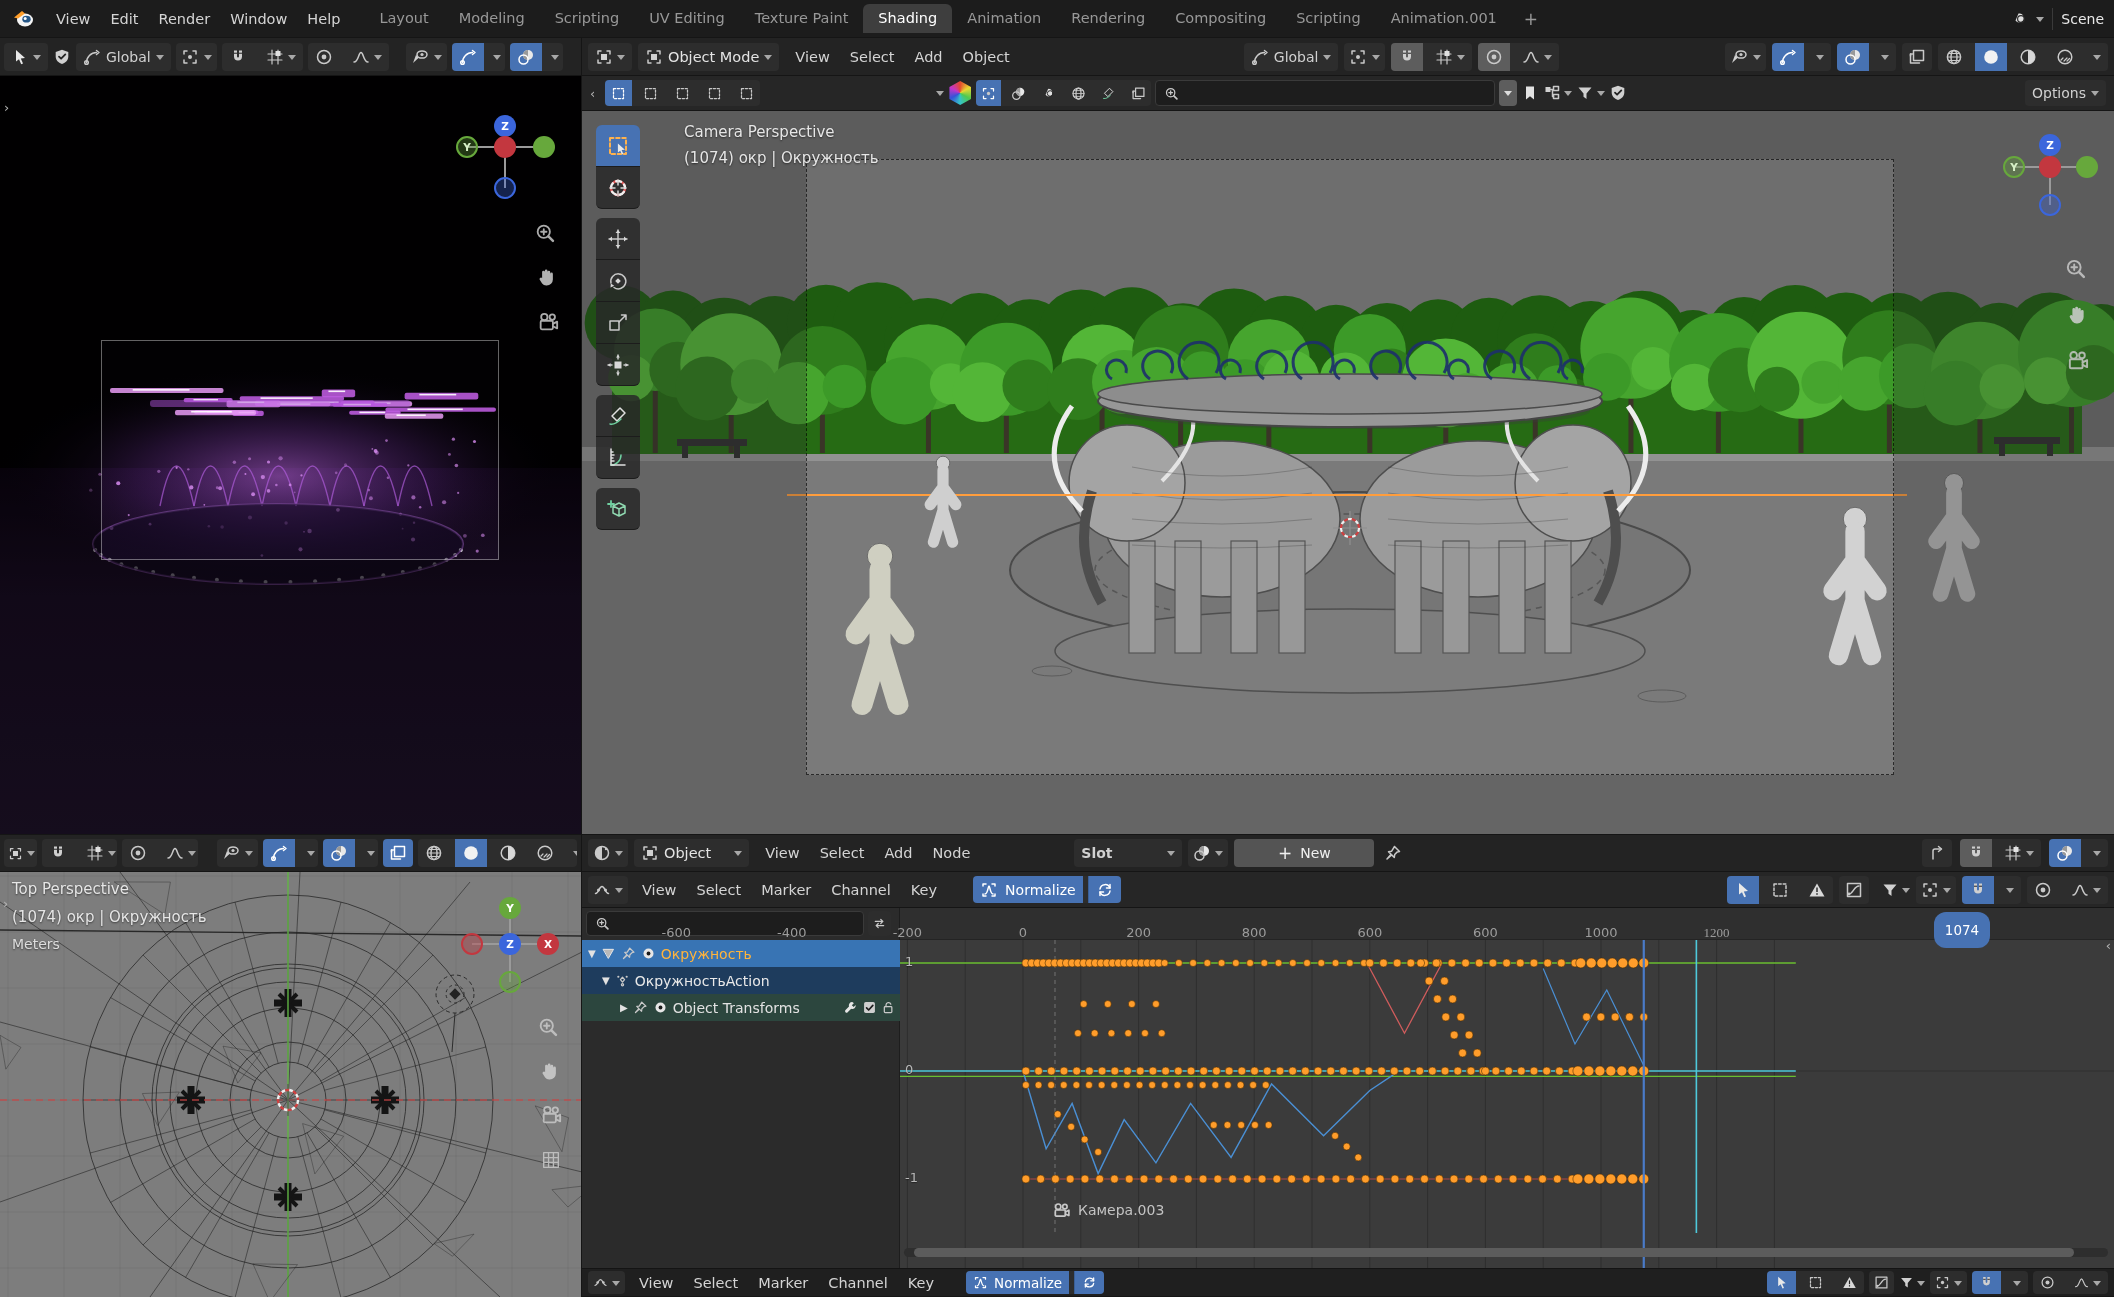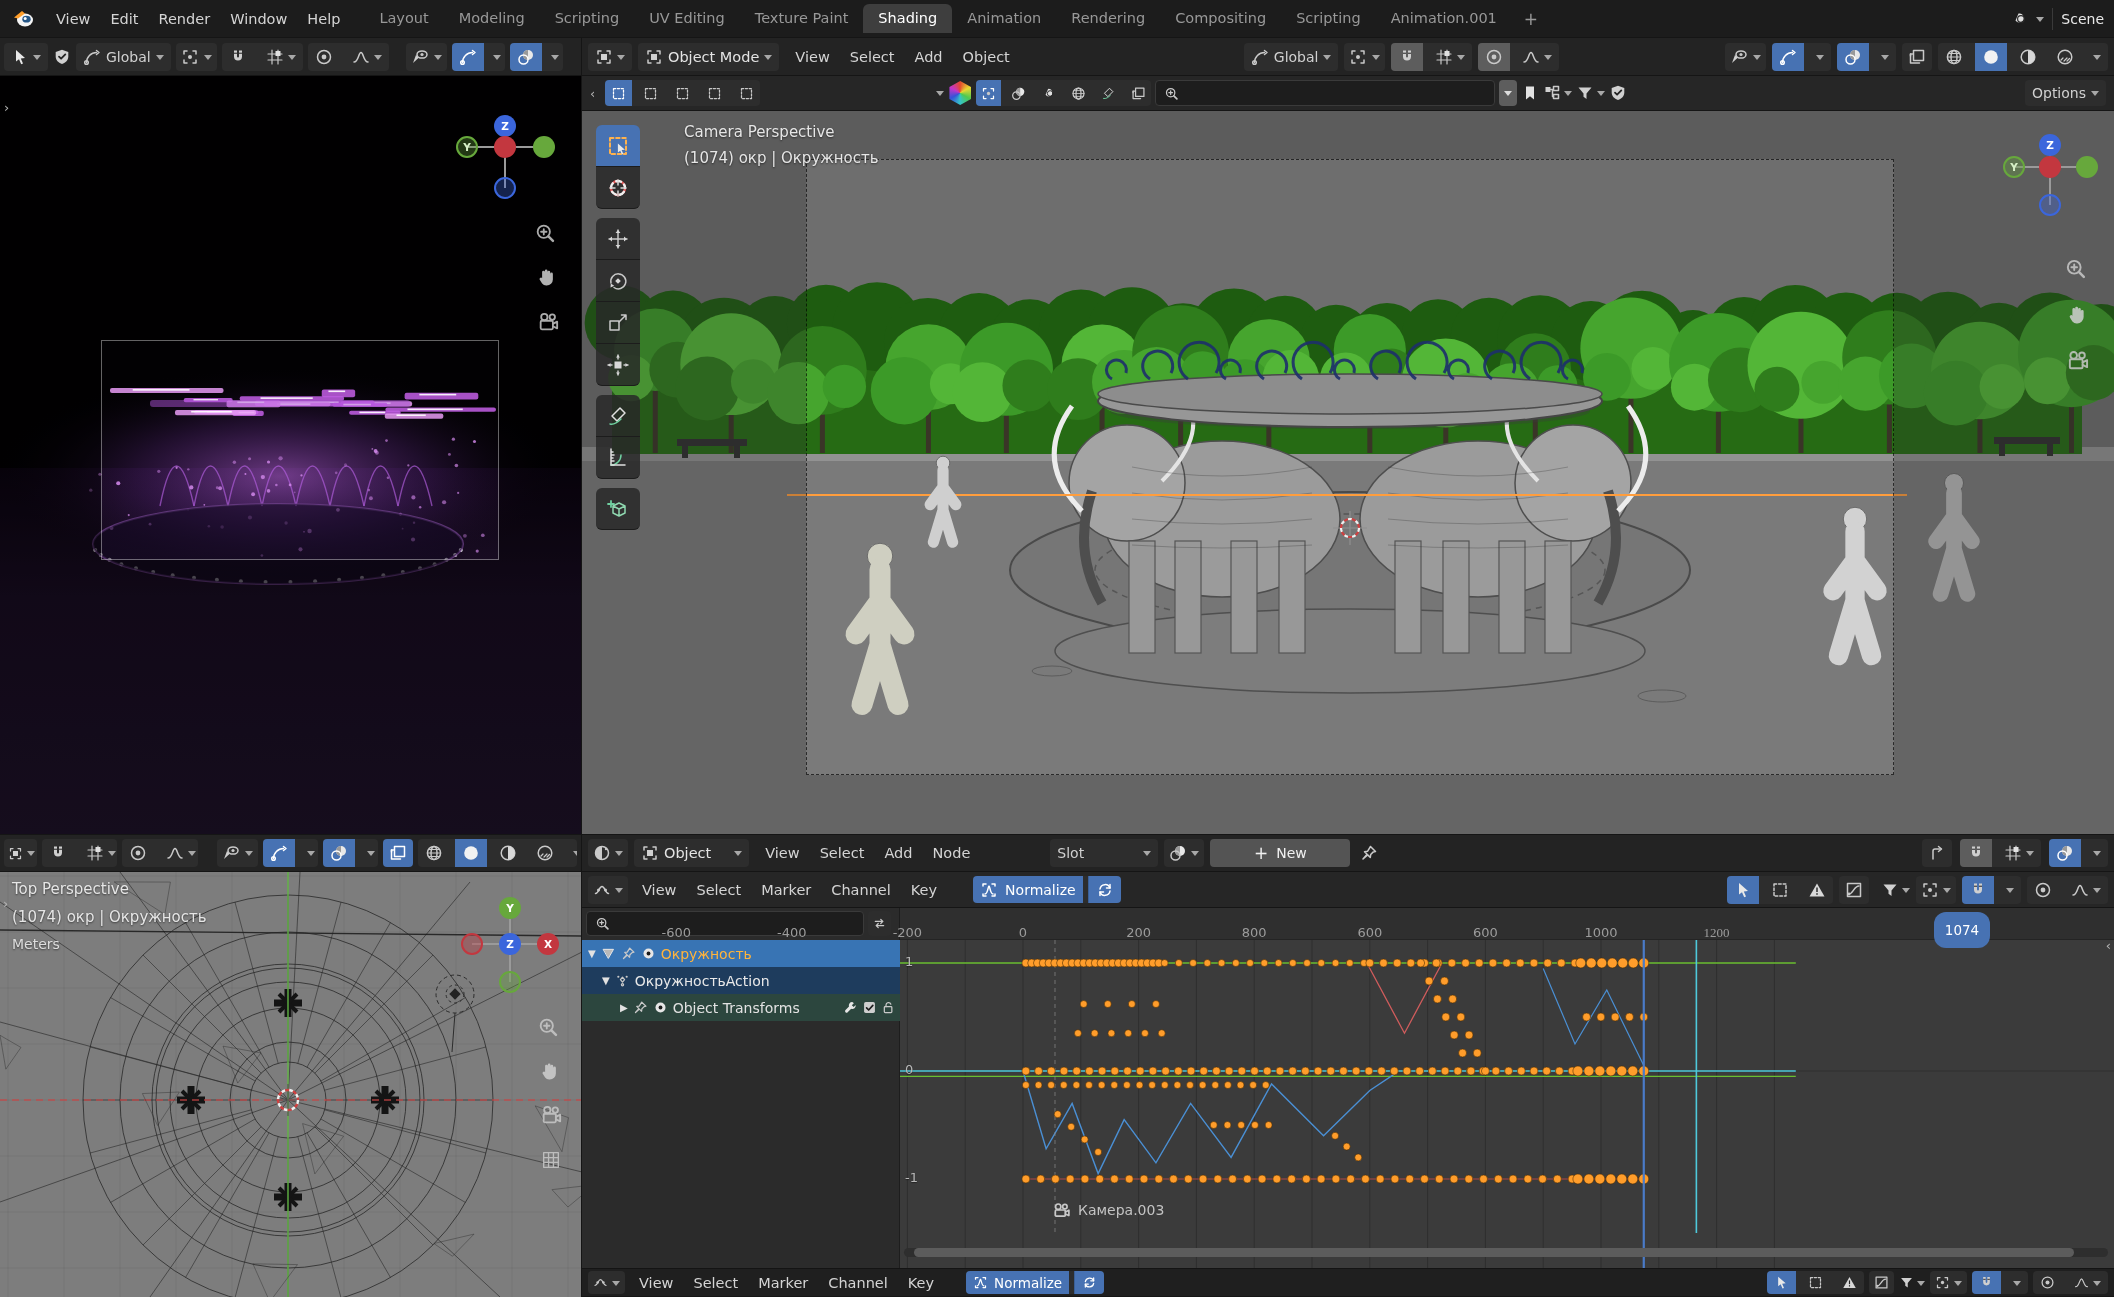--- a/index.html
+++ b/index.html
@@ -1281,21 +1281,21 @@
       </svg>
       <span style="font-size:14.5px;color:#e4e4e4;">Object</span>
       <span class="caret" style="margin-left:18px;"></span>
   </div>
   <div class="row">
       <span class="menu">View</span>
       <span class="menu">Select</span>
       <span class="menu">Add</span>
       <span class="menu">Node</span>
     </div>
-  <div class="grp" style="margin-left:64px;width:108px;justify-content:space-between;">
+  <div class="grp" style="margin-left:88px;width:108px;justify-content:space-between;font-weight:bold;">
     <span style="font-size:14px;">Slot</span>
       <span class="caret"></span>
   </div>
   <div class="grp joined">
       <span class="seg" style="padding:0 5px;">
         <svg class="ic">
           <use href="#i-overlay"></use>
         </svg>
         <span class="caret"></span>
       </span>

